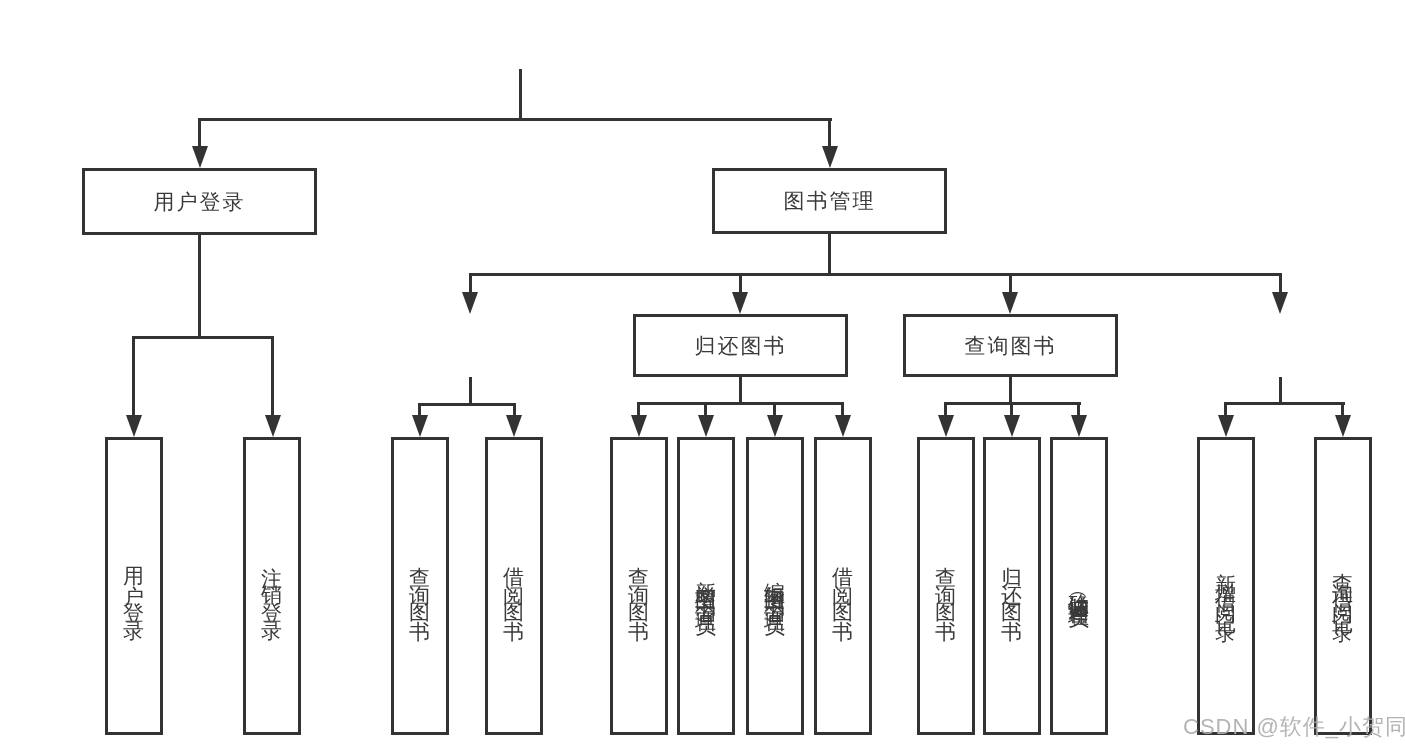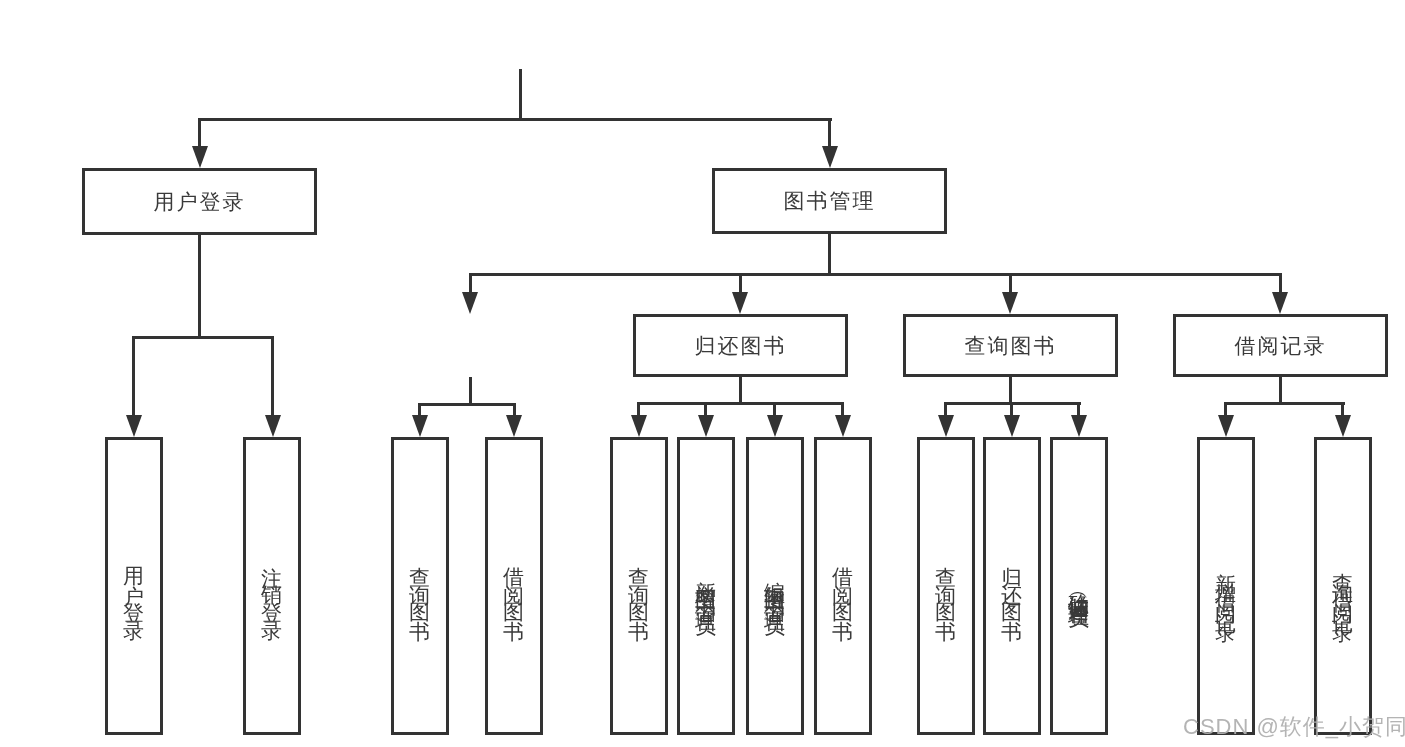--- a/index.html
+++ b/index.html
@@ -124,23 +124,20 @@
   <div class="box" style="left:712px;top:168px;width:235px;height:66px">
     <span>图书管理</span>
   </div>
 
   <div class="box" style="left:633px;top:314px;width:215px;height:63px">
     <span>归还图书</span>
   </div>
   <div class="box" style="left:903px;top:314px;width:215px;height:63px">
     <span>查询图书</span>
   </div>
-  <div class="box" style="left:1173px;top:314px;width:215px;height:63px">
-    <span>借阅记录</span>
-  </div>
 
   <div class="box vbox" style="left:105px">
     <span>用户登录</span>
   </div>
   <div class="box vbox" style="left:243px">
     <span>注销登录</span>
   </div>
 
   <div class="box vbox" style="left:391px">
     <span>查询图书</span>

